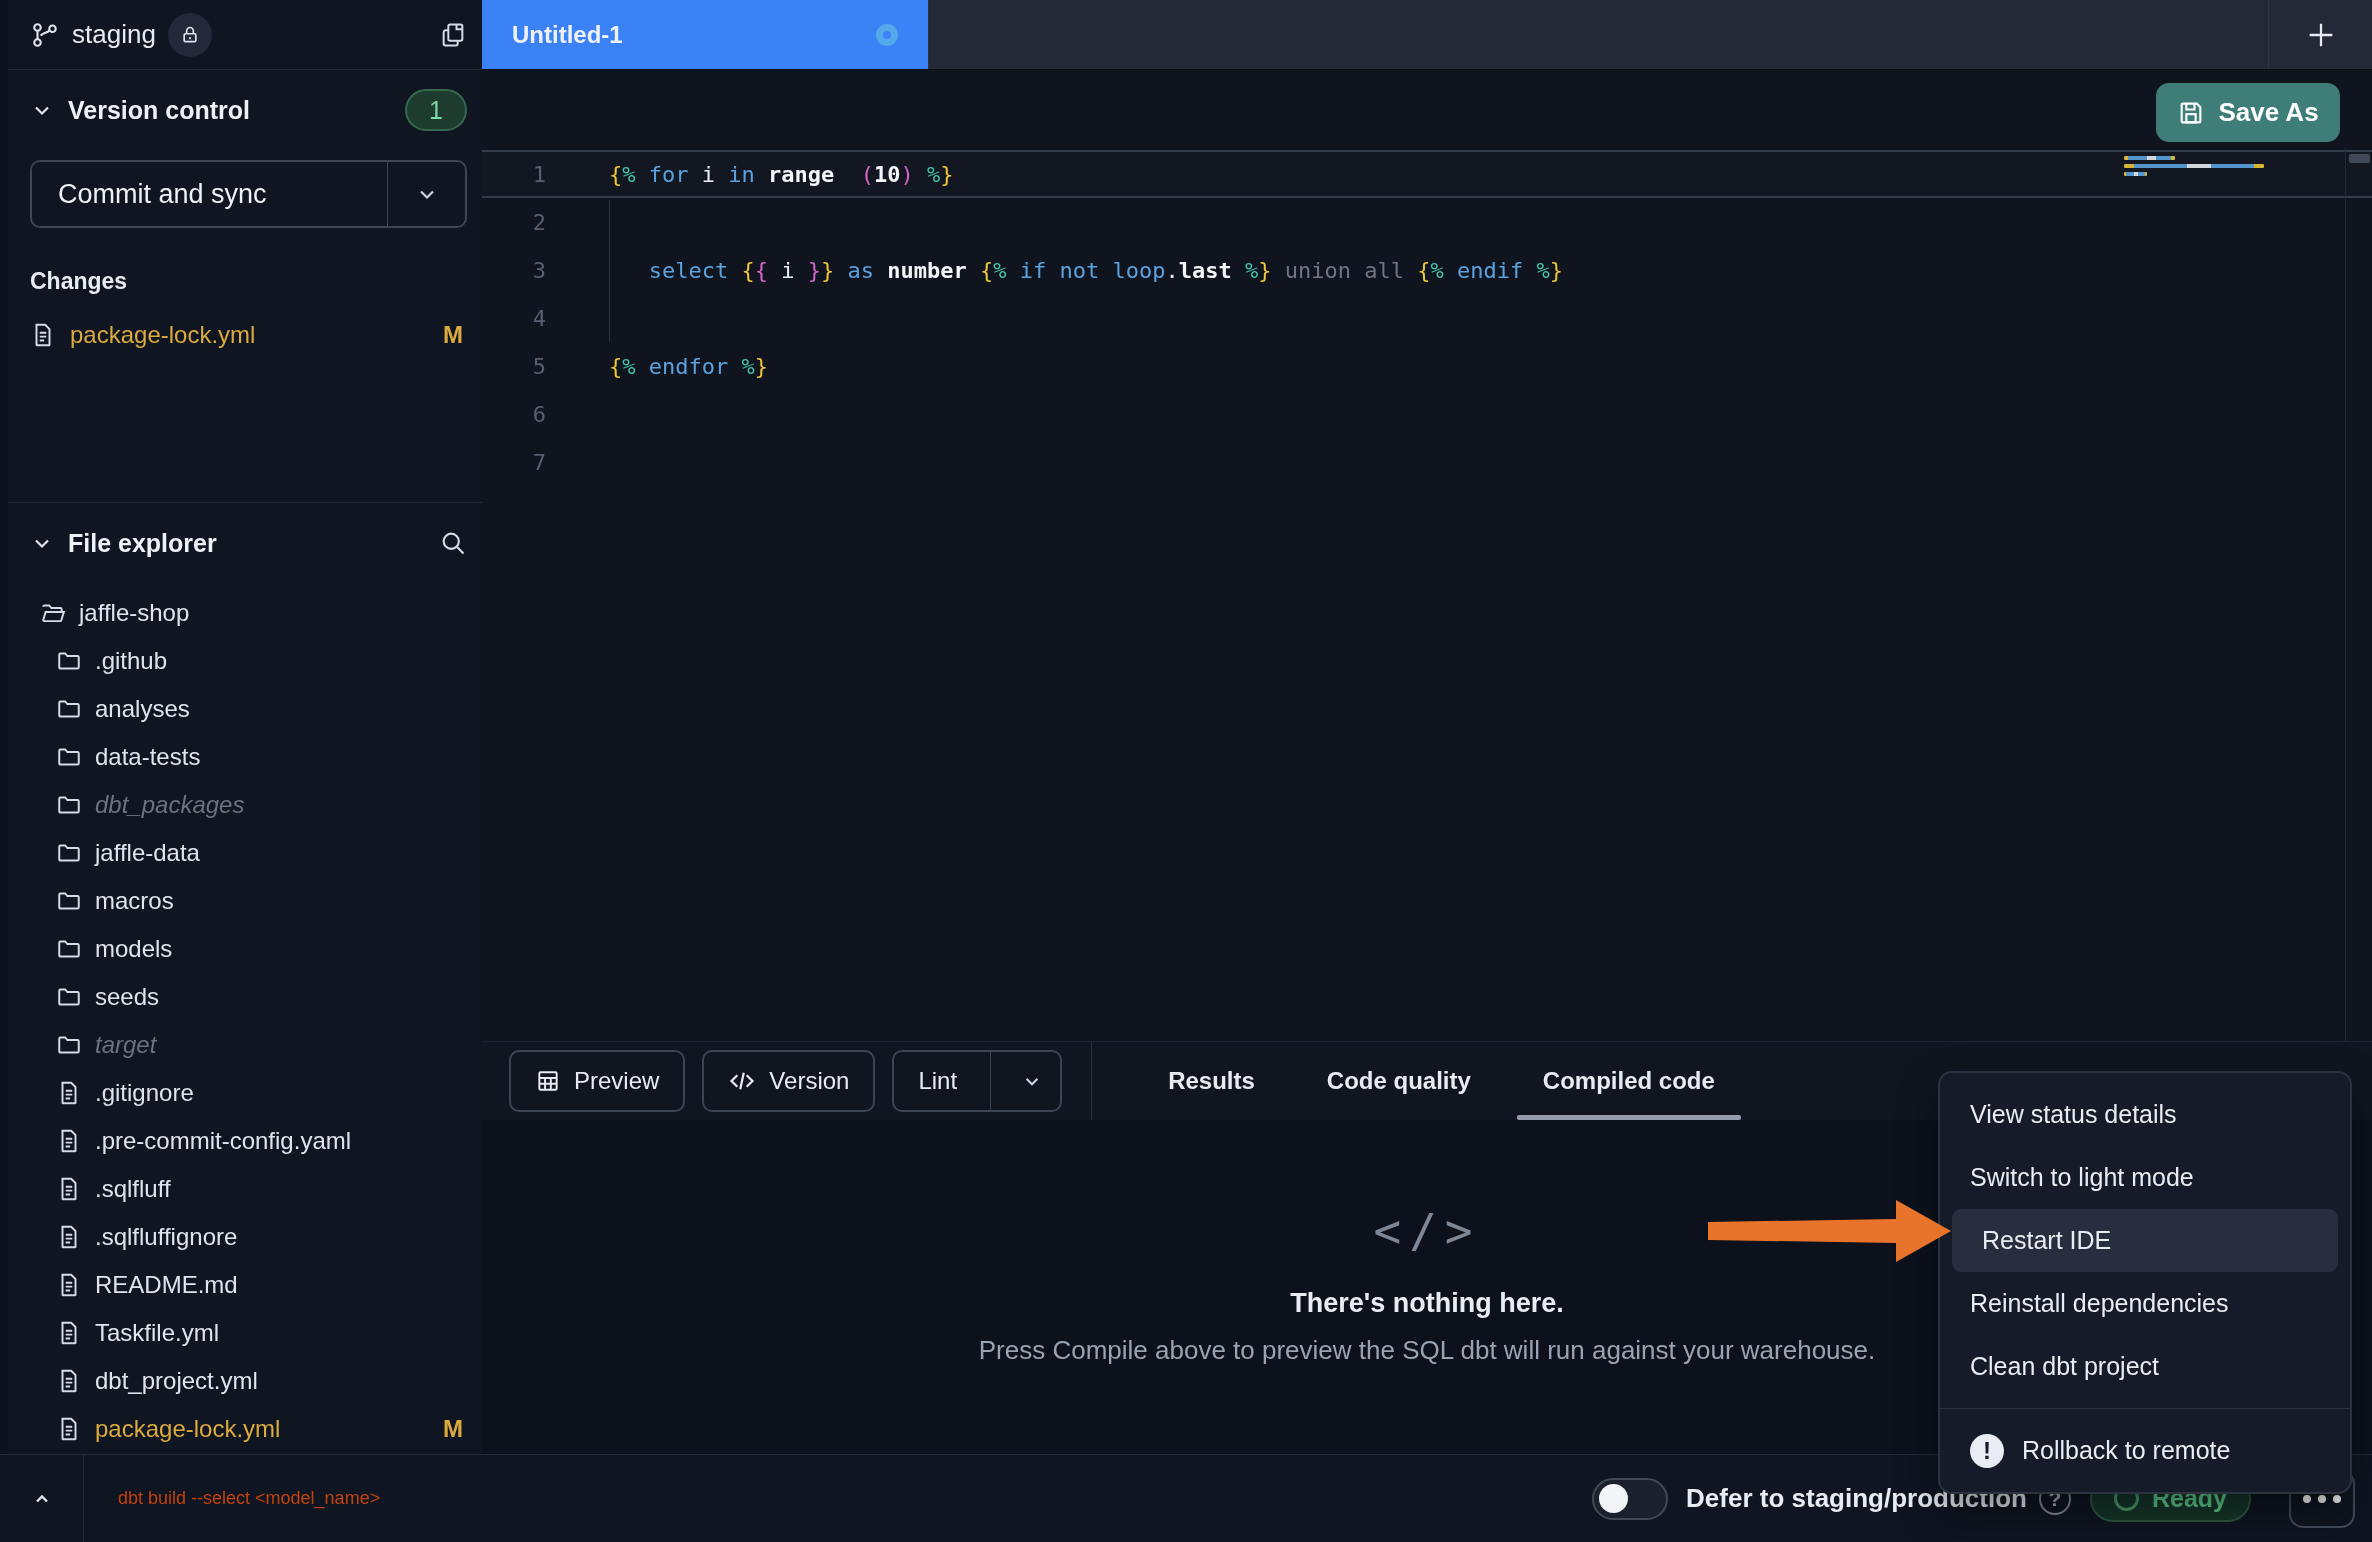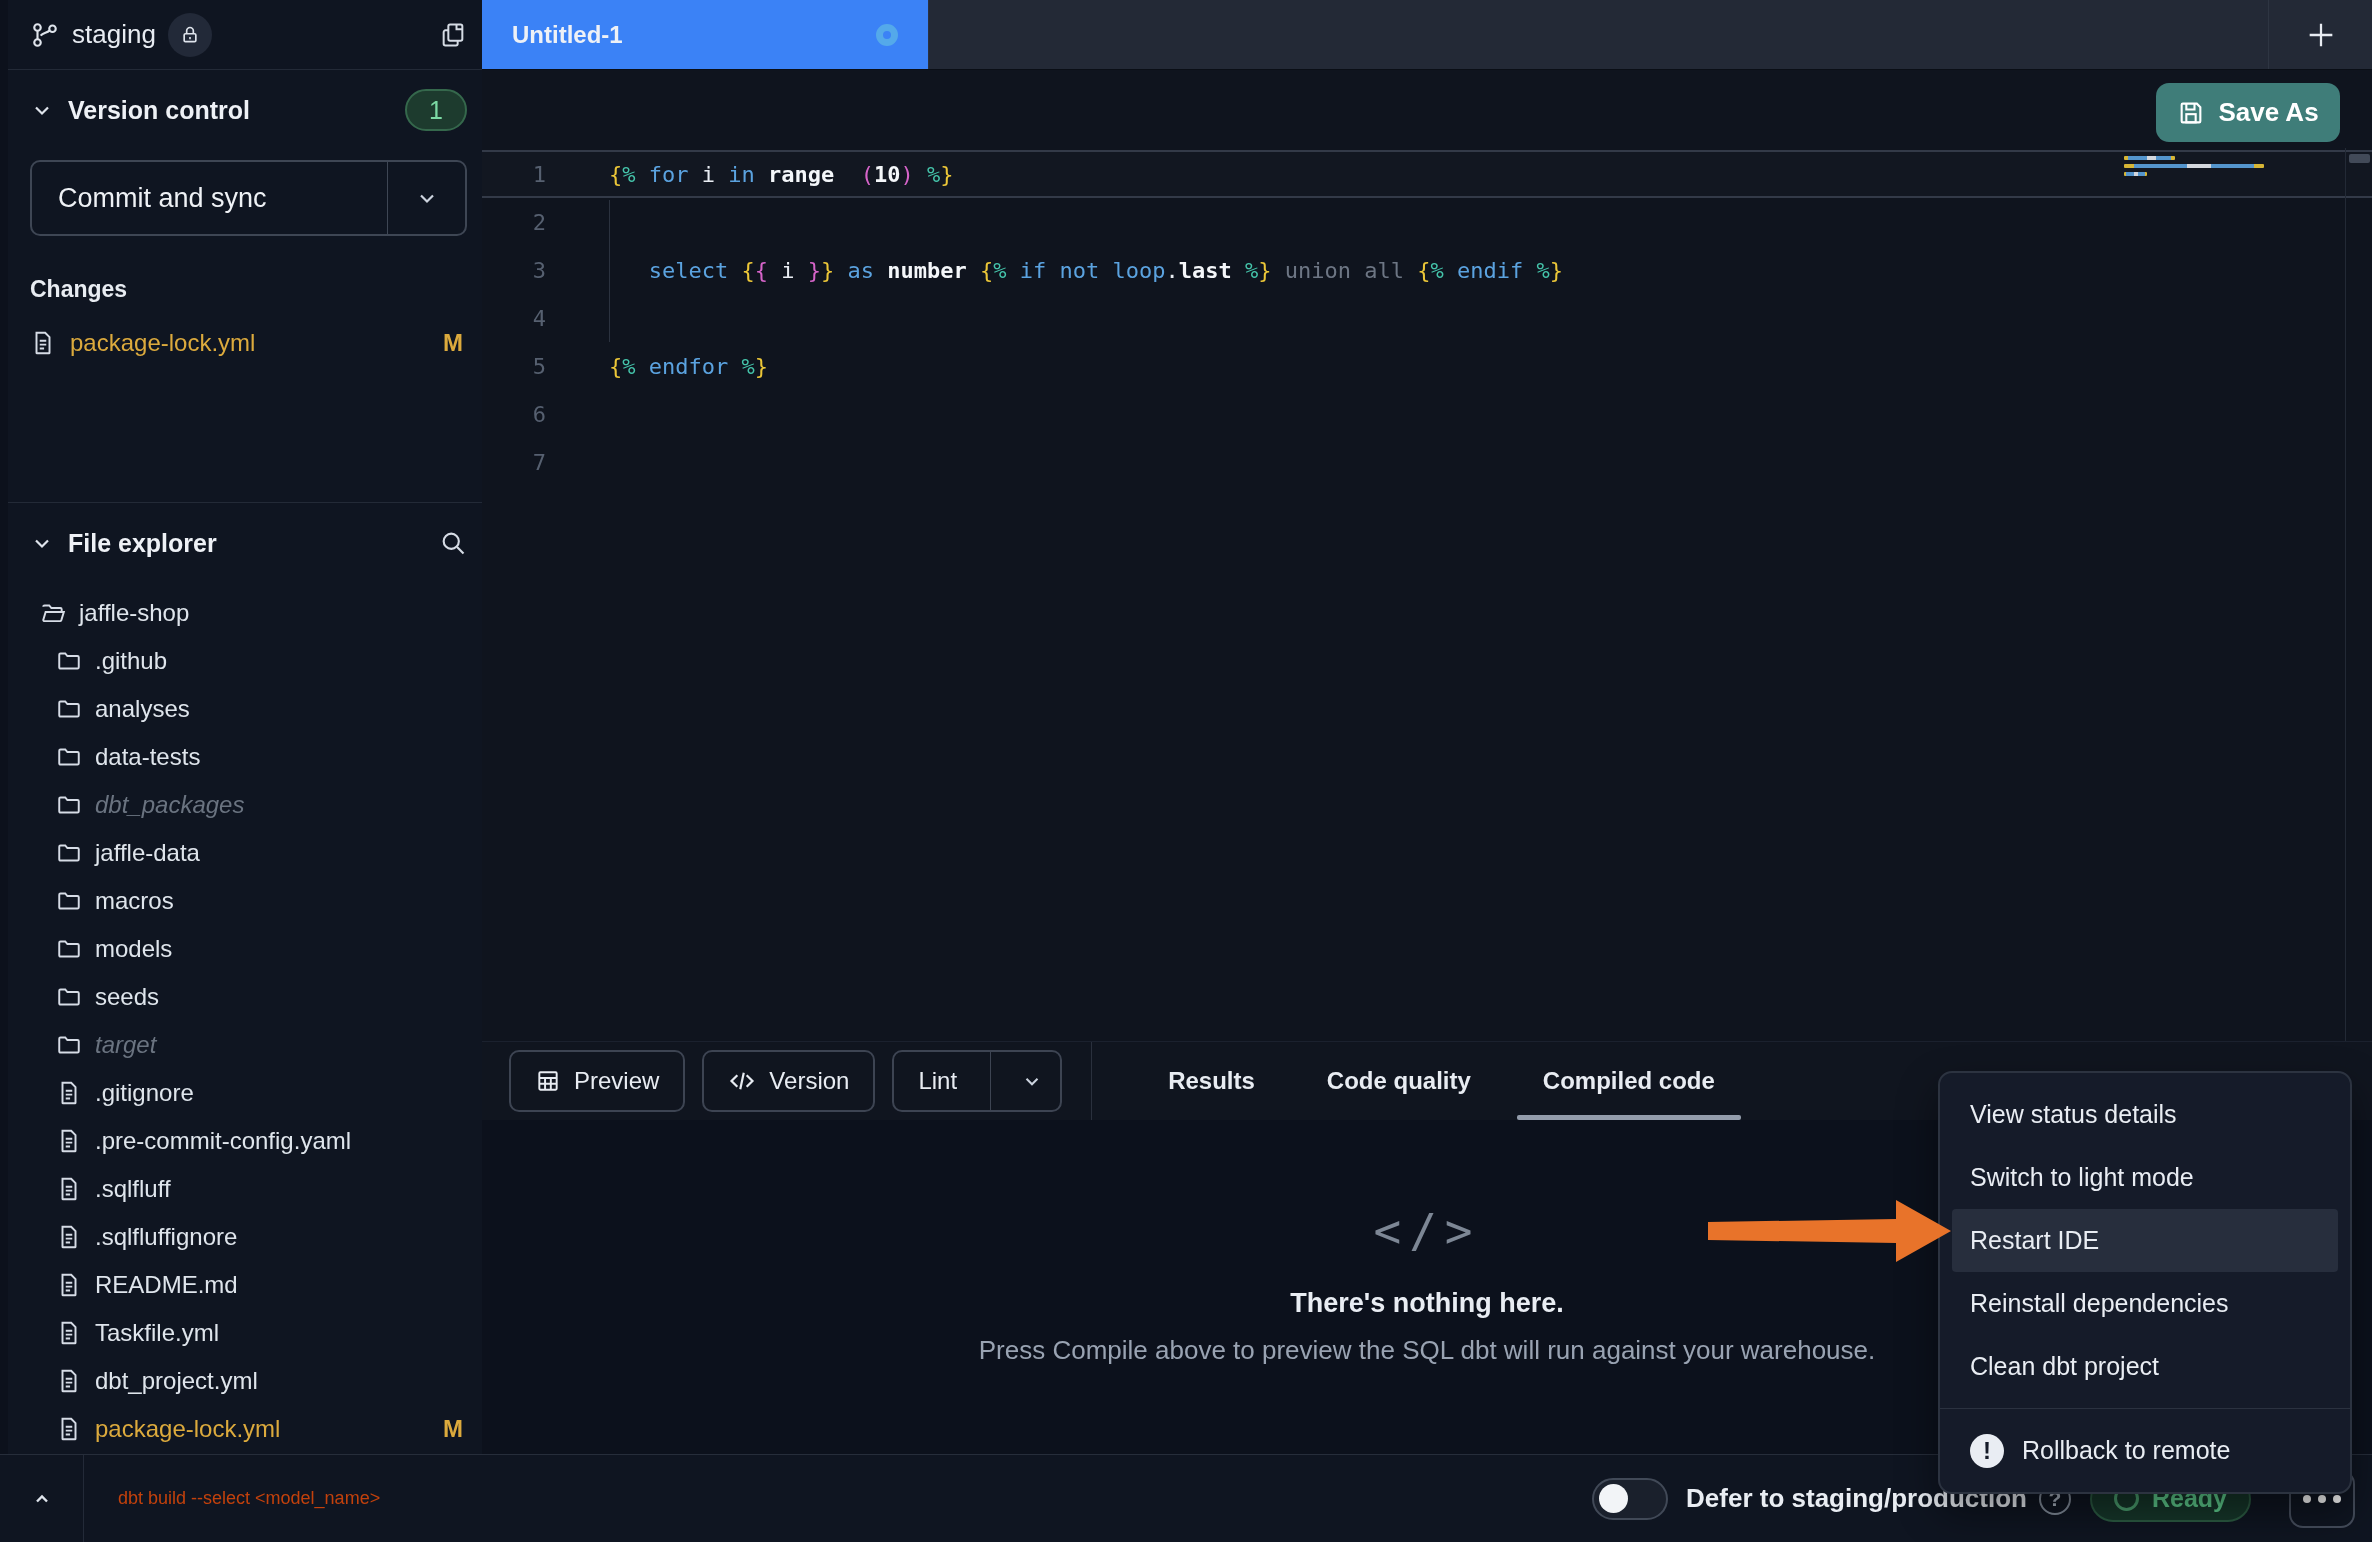--- a/index.html
+++ b/index.html
@@ -20,21 +20,21 @@
   .lock-pill { width:44px; height:44px; border-radius:50%; background:#222938; margin-left:12px;
     display:flex; align-items:center; justify-content:center; }
   .sb-header .spacer, .sec-header .spacer { flex:1; }
   .icon { display:inline-flex; align-items:center; justify-content:center; color:#d6dce6; }
 
   .vc { padding:0 22px; height:415px; border-bottom:1px solid #232a37; }
   .sec-header { display:flex; align-items:center; gap:14px; margin-top:18px; height:44px; }
   .sec-title { font-size:25px; font-weight:bold; color:#eef1f6; }
   .vc-badge { min-width:62px; height:42px; border-radius:21px; background:#1d3b2e; border:2px solid #35684c;
     color:var(--green-badge); font-size:25px; display:flex; align-items:center; justify-content:center; }
-  .commit-btn { margin-top:28px; height:76px; border:2px solid #3e4654; border-radius:10px;
+  .commit-btn { margin-top:28px; height:68px; border:2px solid #3e4654; border-radius:10px;
     display:flex; align-items:center; background:transparent; width:100%; color:#eef1f5; cursor:pointer; }
   .commit-btn .lbl { font-size:27px; padding-left:26px; flex:1; text-align:left; }
   .commit-btn .split { width:78px; align-self:stretch; border-left:1px solid #3e4654;
     display:flex; align-items:center; justify-content:center; color:#cdd4df; }
   .changes-label { margin-top:40px; font-size:23px; font-weight:bold; color:#e8ecf2; }
   .change-row { margin-top:18px; height:44px; display:flex; align-items:center; gap:14px; color:var(--amber); }
   .change-row .nm { font-size:24px; }
   .change-row .m { margin-left:auto; font-weight:bold; font-size:24px; padding-right:4px; }
 
   .fe { padding:0 22px; }
@@ -120,21 +120,21 @@
   .ready-pill .rtxt { font-size:25px; font-weight:bold; color:var(--green-text); }
   .kebab { margin-left:38px; width:66px; height:58px; border-radius:14px; border:2px solid #454d5c;
     background:transparent; display:flex; align-items:center; justify-content:center; gap:7px; cursor:pointer; }
   .kebab i { width:8px; height:8px; border-radius:50%; background:#fff; }
 
   
   .cmenu { position:absolute; left:1938px; top:1071px; width:414px; background:#151b29;
     border:2px solid #2c3340; border-radius:14px; padding:10px 0; z-index:40;
     box-shadow:0 18px 40px rgba(0,0,0,.45); }
   .mi { height:63px; display:flex; align-items:center; padding:0 30px; font-size:25px; color:#e9edf3; cursor:pointer; }
-  .mi.hl { background:#272e3d; border-radius:4px; margin:0 12px; padding:0 18px; }
+  .mi.hl { background:#272e3d; border-radius:9px; margin:0 12px; padding:0 30px; }
   .mdiv { height:1px; background:#2b3240; margin:10px 0; }
   .mi .alert { width:34px; height:34px; border-radius:50%; background:#e9edf3; color:#151b29; font-weight:bold;
     font-size:24px; display:flex; align-items:center; justify-content:center; margin-right:18px; flex:none; }
   .arrow-overlay { position:absolute; left:0; top:0; width:2372px; height:1542px; pointer-events:none; z-index:45; }
   svg.glyph { display:block; }
 </style>
 </head>
 <body>
 
 <div class="app">

